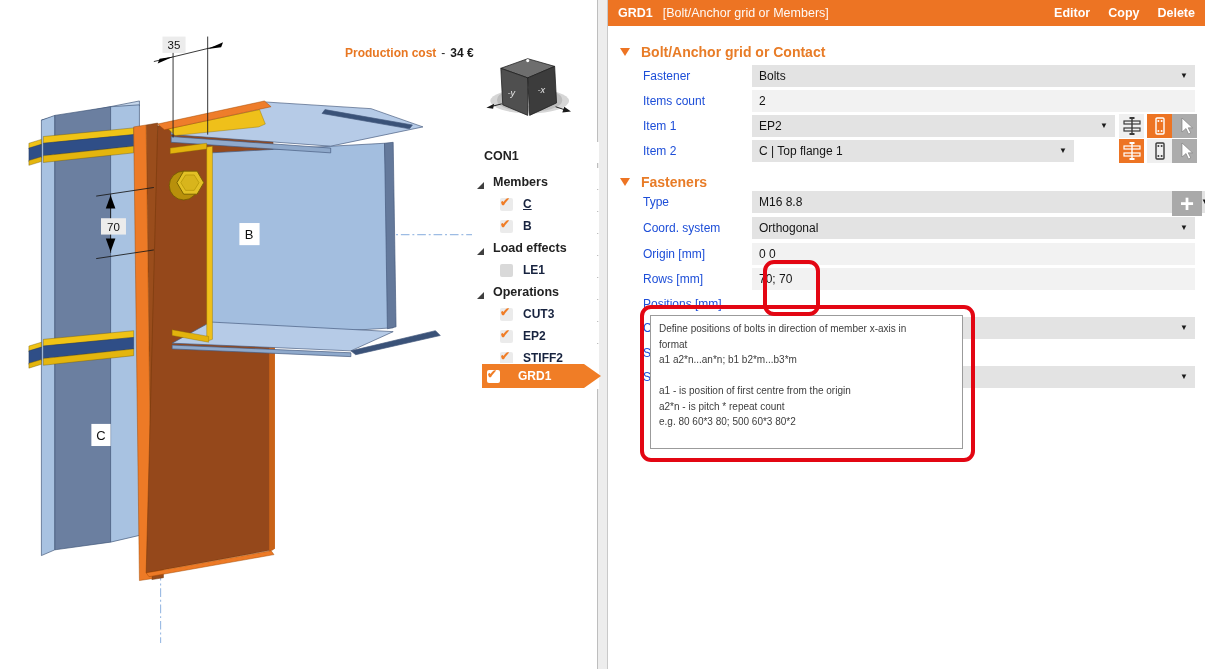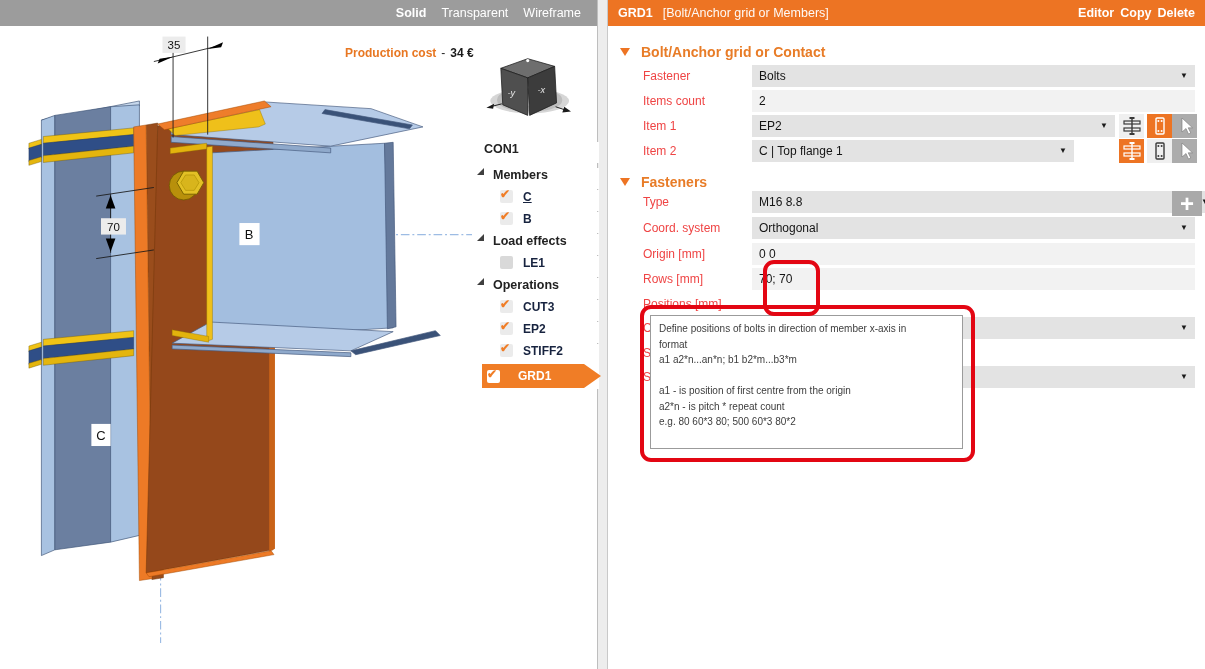--- a/index.html
+++ b/index.html
@@ -13,52 +13,52 @@
     color:#fff;font-size:12.5px;}
   .topbar-left .mode{cursor:default;}
   .topbar-left .mode.active{font-weight:bold;}
   .splitter{position:absolute;left:597px;top:0;width:11px;height:669px;background:#EDEDED;
     border-left:1px solid #BEBEBE;border-right:1px solid #C9C9C9;}
   .topbar-right{position:absolute;left:608px;top:0;width:597px;height:26px;background:#ED7423;
     display:flex;align-items:center;color:#fff;font-size:12.5px;padding:0 10px;}
   .topbar-right .ttl{font-weight:bold;margin-right:10px;}
   .topbar-right .sub{opacity:.96;}
   .topbar-right .spacer{flex:1;}
-  .topbar-right .act{font-weight:bold;margin-left:6px;}
+  .topbar-right .act{font-weight:bold;margin-left:18px;}
 
   
   .prodcost{position:absolute;left:345px;top:46px;font-size:12px;display:flex;gap:5px;align-items:center;}
   .prodcost .pc-label{color:#E87722;font-weight:bold;}
   .prodcost .pc-sep{color:#222;}
   .prodcost .pc-val{color:#1a1a1a;font-weight:bold;}
 
   
   .trow{position:absolute;left:472px;width:127px;height:21px;background:#fff;display:flex;
-        align-items:flex-start;font-size:12px;color:#17233F;}
+        align-items:flex-end;font-size:12px;color:#17233F;}
   .trow .lbl-hdr{font-weight:bold;color:#222;font-size:12.5px;}
   .tri{width:0;height:0;border-left:7px solid transparent;border-bottom:7px solid #3F3F3F;
        margin-left:5px;margin-right:9px;flex:0 0 auto;}
   .cb{width:13px;height:13px;background:#EBEBEB;border-radius:2px;margin-left:28px;margin-right:10px;
       position:relative;flex:0 0 auto;}
   .cb .chk{position:absolute;left:0px;top:-3px;color:#F07D26;font-size:12px;font-weight:bold;}
   .cb.empty{background:#D9D9D9;}
   .cb.white{background:#fff;margin-left:5px;}
   .titem{font-weight:600;}
   .titem.u{text-decoration:underline;}
   .grd-banner{position:absolute;left:482px;top:364px;width:102px;height:24px;background:#F07D26;
       display:flex;align-items:center;color:#fff;font-weight:bold;font-size:12px;}
   .grd-banner:after{content:"";position:absolute;left:102px;top:0;width:0;height:0;
       border-top:12px solid transparent;border-bottom:12px solid transparent;border-left:17px solid #F07D26;}
 
   
   .sec-hdr{position:absolute;display:flex;align-items:center;gap:11px;}
   .sec-tri{width:0;height:0;border-left:5.5px solid transparent;border-right:5.5px solid transparent;
       border-top:8px solid #ED7423;}
   .sec-ttl{color:#E87C27;font-weight:bold;font-size:14px;}
-  .plabel{position:absolute;left:643px;font-size:12px;color:#ef4444;height:22px;display:flex;align-items:center;}
+  .plabel{position:absolute;left:643px;font-size:12px;color:#1d4ed8;height:22px;display:flex;align-items:center;}
   .fld{position:absolute;left:752px;height:22px;background:#E3E3E3;display:flex;align-items:center;
       padding-left:7px;font-size:12px;color:#141414;}
   .fld.light{background:#F2F2F2;}
   .fld .arr{position:absolute;right:7px;top:7px;font-size:8px;color:#1a1a1a;line-height:8px;}
   .ibtn{position:absolute;width:25px;height:24px;display:flex;align-items:center;justify-content:center;}
   .ibtn.lite{background:#EFEFEF;}
   .ibtn.sel{background:#ED7423;}
   .ibtn.gray{background:#ACACAC;}
   .plusbtn{position:absolute;left:1172px;top:191px;width:30px;height:25px;background:#A9A9A9;
       display:flex;align-items:center;justify-content:center;color:#fff;font-size:24px;font-weight:bold;line-height:20px;}
@@ -178,25 +178,20 @@
       <polygon points="582,115 573,116 575,110" fill="#1a1a1a"></polygon>
       <polygon points="537,60 509,70 537,80 565,68" fill="#6E6E6E" stroke="#1e1e1e" stroke-width="0.8"></polygon>
       <polygon points="509,70 537,80 537,119 511,108" fill="#4F4F4F" stroke="#1e1e1e" stroke-width="0.8"></polygon>
       <polygon points="537,80 565,68 567,106 539,119" fill="#3C3C3C" stroke="#1e1e1e" stroke-width="0.8"></polygon>
       <circle cx="537" cy="62" r="1.6" fill="#fff"></circle>
       <text x="520" y="99" text-anchor="middle" font-size="9.5" font-style="italic" fill="#E8E8E8">-y</text>
       <text x="551" y="96" text-anchor="middle" font-size="9.5" font-style="italic" fill="#E8E8E8">-x</text>
     </g>
   </svg>
 
-  <div class="topbar-left">
-    <span class="mode active">Solid</span>
-    <span class="mode">Transparent</span>
-    <span class="mode">Wireframe</span>
-  </div>
   <div class="splitter"></div>
   <div class="topbar-right">
     <span class="ttl">GRD1</span>
     <span class="sub">[Bolt/Anchor grid or Members]</span>
     <span class="spacer"></span>
     <span class="act">Editor</span>
     <span class="act">Copy</span>
     <span class="act">Delete</span>
   </div>
 

